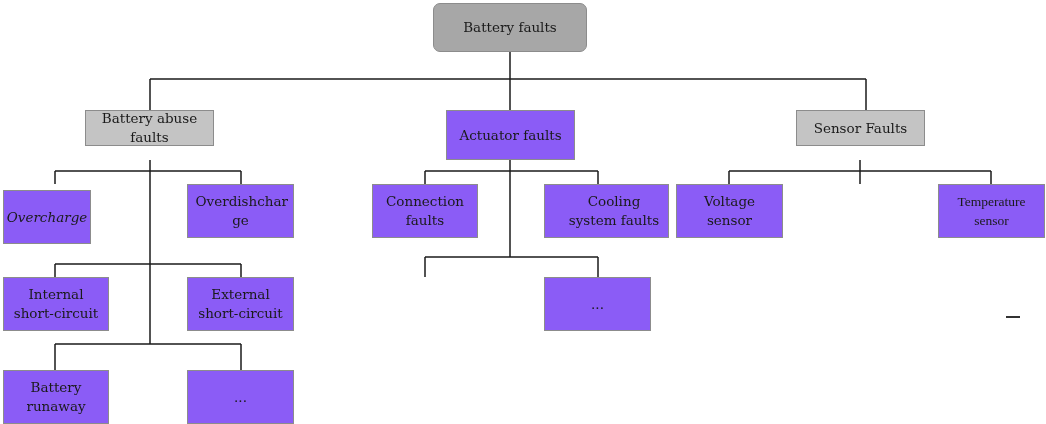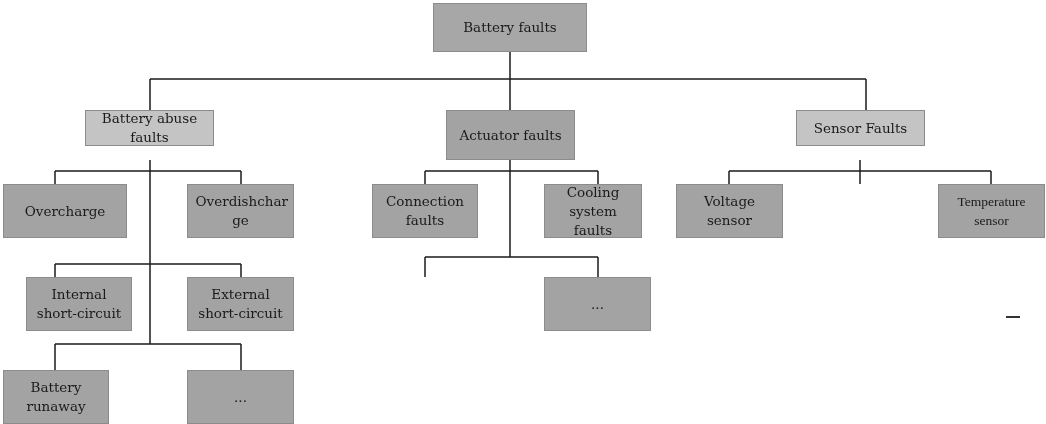--- a/index.html
+++ b/index.html
@@ -9,21 +9,21 @@
   .node {
     position: absolute; box-sizing: border-box;
     border: 1px solid #8c8c8c;
     display: flex; align-items: center; justify-content: center; text-align: center;
     font-family: "DejaVu Serif", "Liberation Serif", serif;
     font-size: 13.5px; line-height: 19px; color: #1a1a1a;
     padding: 0 4px;
   }
   .dark { background: #a7a7a7; }
   .mid { background: #c4c4c4; }
-  .light { background: #a3a3a3; }
+  .light { background: #8b5cf6; }
   .dash { position: absolute; left: 1006px; top: 316px; width: 14px; height: 1.5px; background: #333; }
 </style>
 </head>
 <body>
 
 <div id="canvas">
   <svg class="lines">
 
     <line x1="510" y1="52" x2="510" y2="79"></line>
     <line x1="150" y1="79" x2="866" y2="79"></line>
@@ -49,57 +49,57 @@
     <line x1="425" y1="257" x2="598" y2="257"></line>
     <line x1="425" y1="257" x2="425" y2="277"></line>
     <line x1="598" y1="257" x2="598" y2="277"></line>
 
     <line x1="860" y1="160" x2="860" y2="184"></line>
     <line x1="729" y1="171" x2="991" y2="171"></line>
     <line x1="729" y1="171" x2="729" y2="184"></line>
     <line x1="991" y1="171" x2="991" y2="184"></line>
   </svg>
 
-  <div class="node dark" style="left:433px;top:3px;width:154px;height:49px;">
+  <div class="node dark" style="left:433px;top:3px;width:154px;height:49px;border-radius:7px;">
       <span>Battery faults</span>
     </div>
 
   <div class="node mid" style="left:85px;top:110px;width:129px;height:36px;align-items:center;">
       <span style="width:100px;">Battery abuse faults</span>
     </div>
   <div class="node light" style="left:446px;top:110px;width:129px;height:50px;">
       <span>Actuator faults</span>
     </div>
   <div class="node mid" style="left:796px;top:110px;width:129px;height:36px;">
       <span>Sensor Faults</span>
     </div>
 
-  <div class="node light" style="left:3px;top:184px;width:124px;height:54px;">
+  <div class="node light" style="left:3px;top:190px;width:88px;height:54px;font-style:italic;">
       <span>Overcharge</span>
     </div>
   <div class="node light" style="left:187px;top:184px;width:107px;height:54px;">
       <span style="width:90px;">Overdishchar ge</span>
     </div>
-  <div class="node light" style="left:3px;top:277px;width:106px;height:54px;margin-left:23px;">
+  <div class="node light" style="left:3px;top:277px;width:106px;height:54px;">
       <span style="width:100px;">Internal short-circuit</span>
     </div>
   <div class="node light" style="left:187px;top:277px;width:107px;height:54px;">
       <span style="width:90px;">External short-circuit</span>
     </div>
   <div class="node light" style="left:3px;top:370px;width:106px;height:54px;">
       <span style="width:70px;">Battery runaway</span>
     </div>
   <div class="node light" style="left:187px;top:370px;width:107px;height:54px;">
       <span>...</span>
     </div>
 
   <div class="node light" style="left:372px;top:184px;width:106px;height:54px;">
       <span style="width:85px;">Connection faults</span>
     </div>
-  <div class="node light" style="left:544px;top:184px;width:98px;height:54px;">
+  <div class="node light" style="left:544px;top:184px;width:125px;height:54px;justify-content:flex-end;">
       <span style="width:100px;">Cooling system faults</span>
     </div>
   <div class="node light" style="left:544px;top:277px;width:107px;height:54px;">
       <span>...</span>
     </div>
 
   <div class="node light" style="left:676px;top:184px;width:107px;height:54px;">
       <span style="width:70px;">Voltage sensor</span>
     </div>
   <div class="node light" style="left:938px;top:184px;width:107px;height:54px;font-family:Liberation Serif, serif;">

